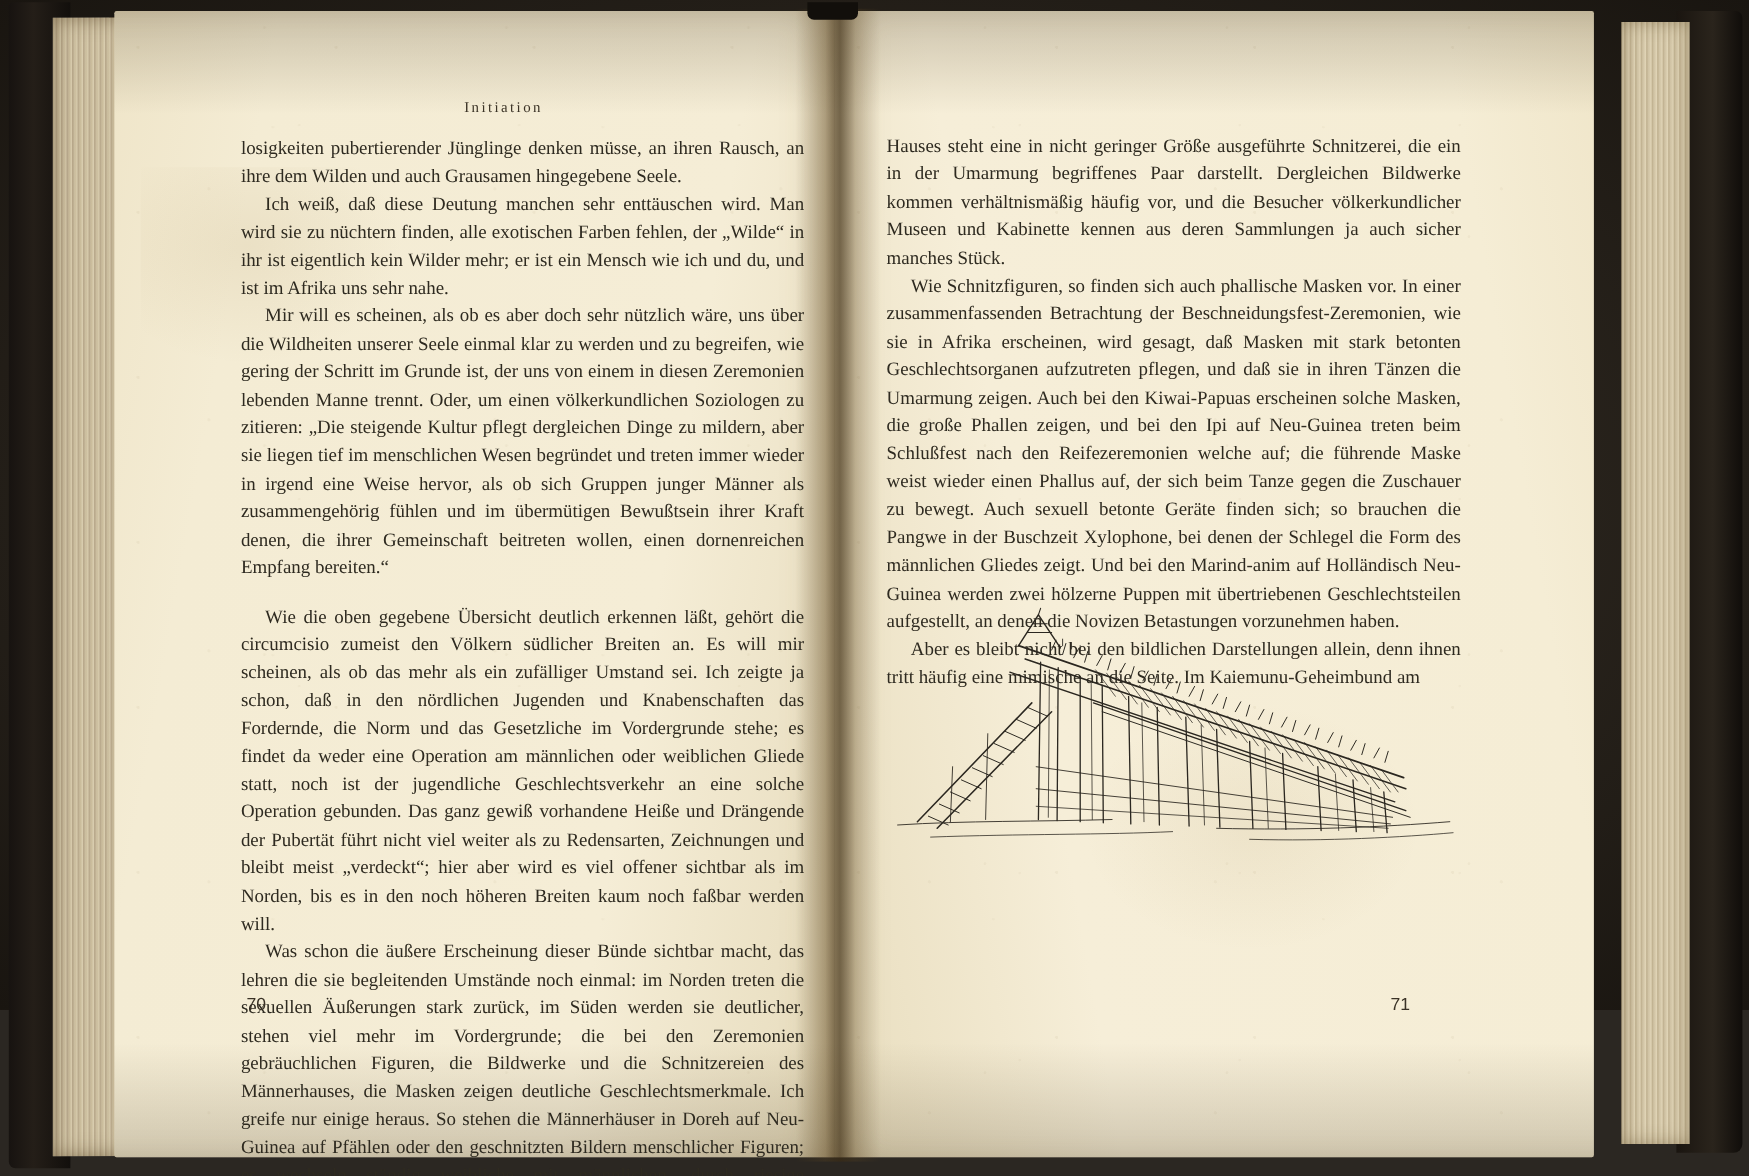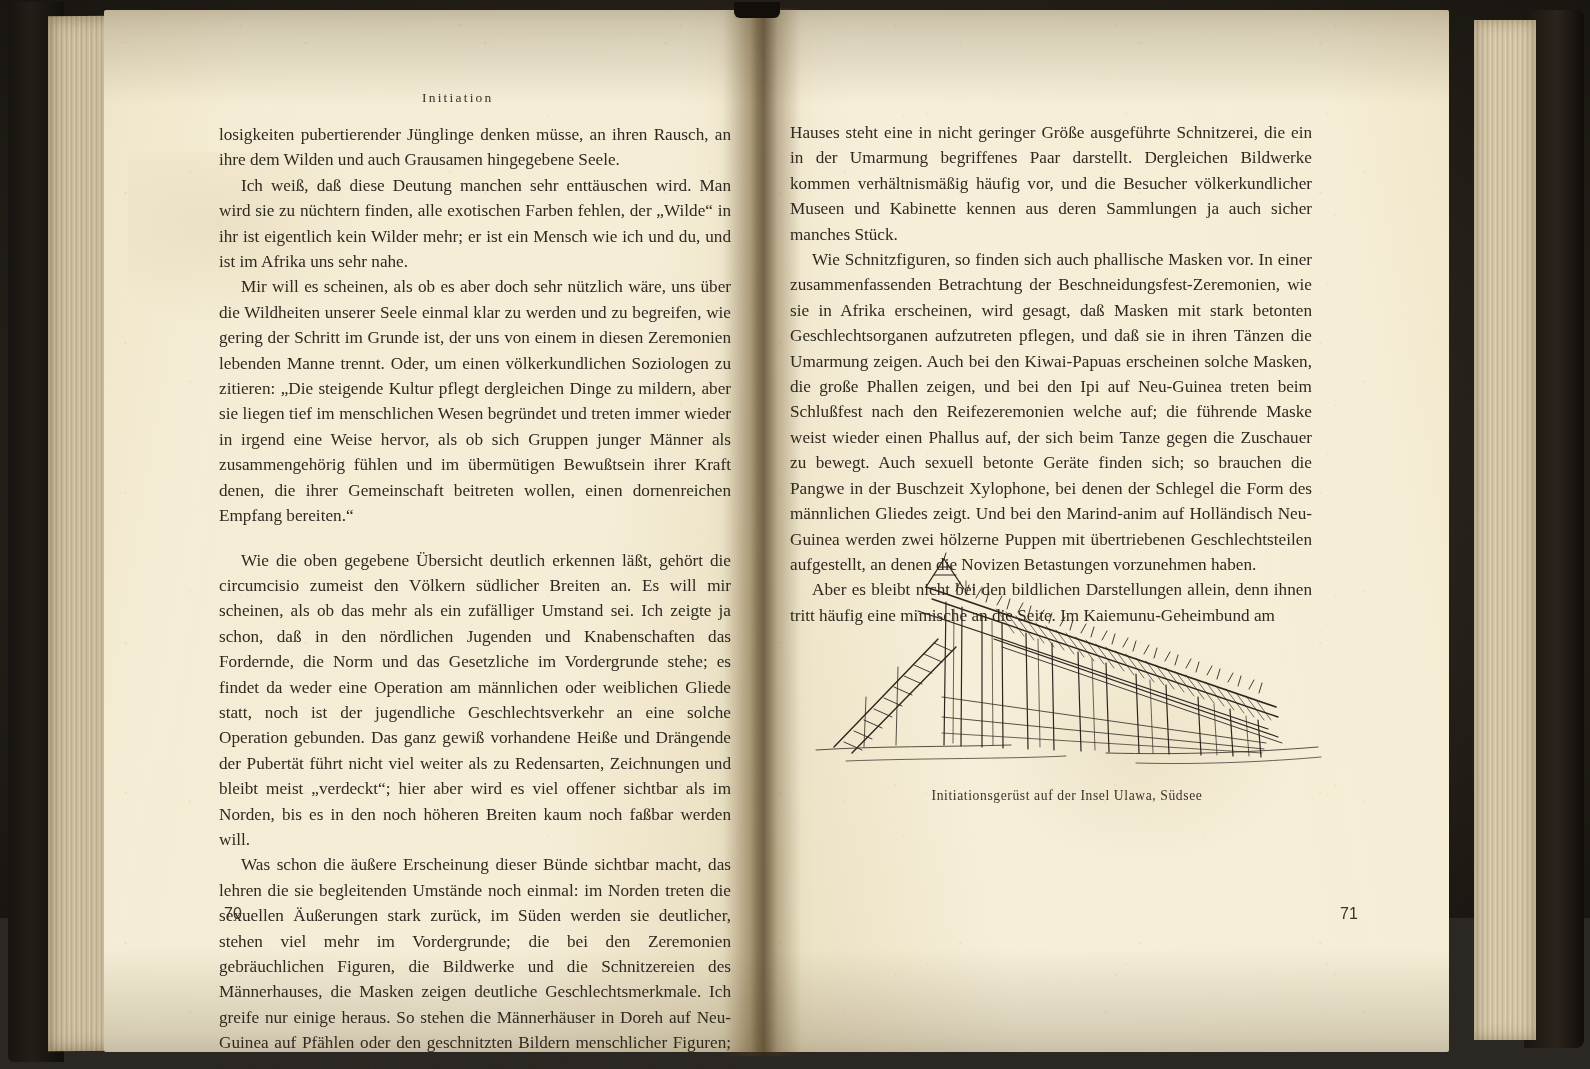--- a/index.html
+++ b/index.html
@@ -155,24 +155,24 @@
   .folio {
     font-family: Liberation Sans, sans-serif;
     font-size: 16px;
     color: #3a3226;
   }
 
   .rh-left { position: absolute; left: 210px; top: 88px; width: 512px; text-align: left; padding-left: 204px; box-sizing: border-box;}
   .rh-right { position: absolute; left: 798px; top: 88px; width: 520px; text-align: left; padding-left: 168px; box-sizing: border-box;}
 
   .body-left { position: absolute; left: 211px; top: 120px; width: 512px; }
-  .body-right { position: absolute; left: 782px; top: 118px; width: 522px; }
+  .body-right { position: absolute; left: 798px; top: 118px; width: 522px; }
 
   .folio-left { position: absolute; left: 216px; top: 903px; }
-  .folio-right { position: absolute; left: 1332px; top: 903px; }
+  .folio-right { position: absolute; left: 1256px; top: 903px; }
 
   
   .figure {
     position: absolute;
     left: 798px;
     top: 545px;
     width: 522px;
   }
   .figure .art {
     width: 522px;
@@ -408,19 +408,18 @@
           <path d="M60 150 L 58 200" stroke-width="0.8"></path>
           <path d="M92 120 L 90 198" stroke-width="0.8"></path>
 
           <g stroke-width="0.8">
             <path d="M160 40 l0 -6"></path>
               <path d="M168 43 l0 -6"></path>
               <path d="M176 46 l0 -6"></path>
           </g>
         </g>
       </svg>
-      <div class="caption">Initiationsgerüst auf der Insel Ulawa, Südsee</div>
     </div>
 
 
     <div class="folio folio-right">71</div>
   </div>
 </div>
 
 </body></html>

